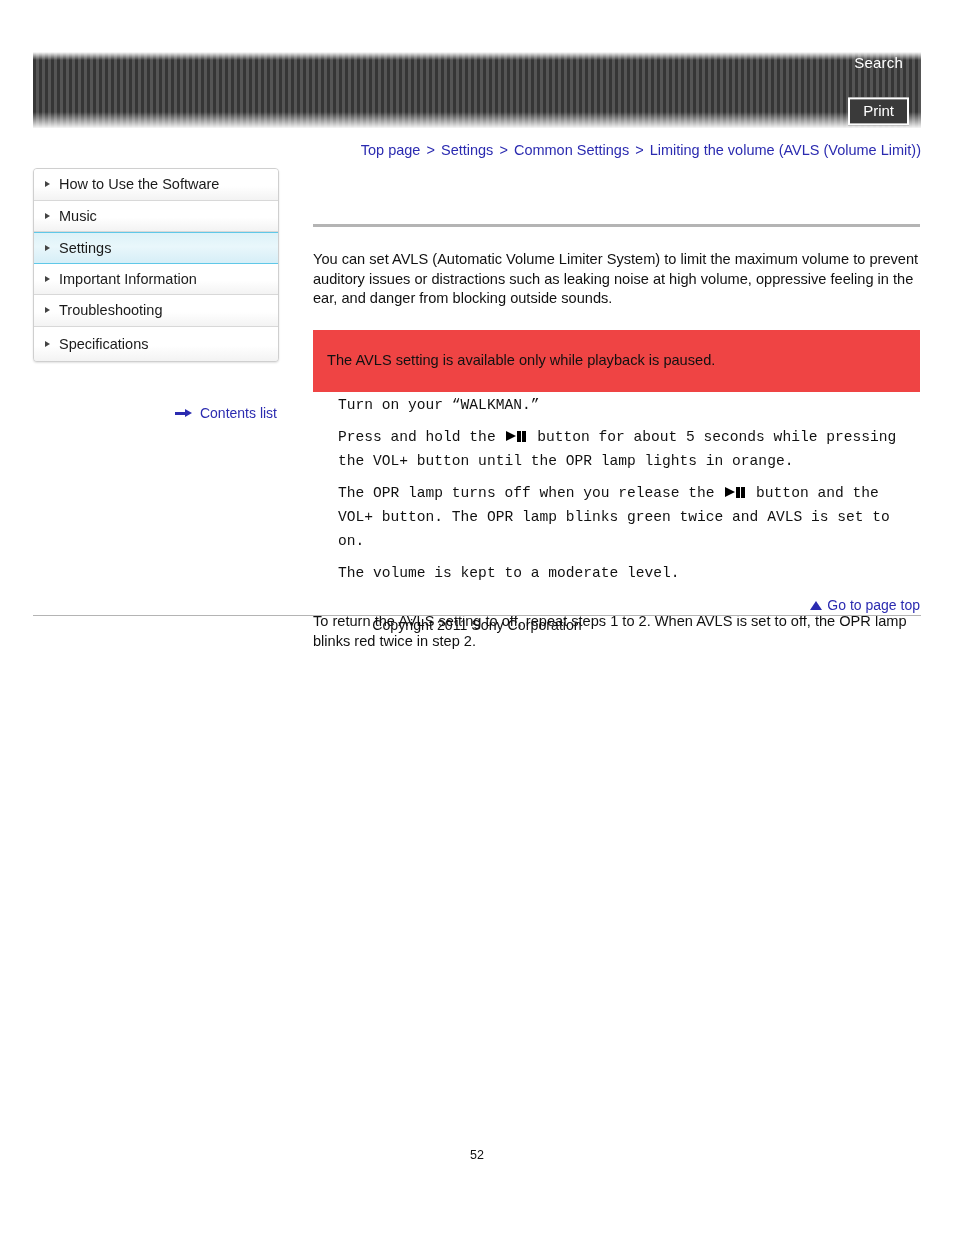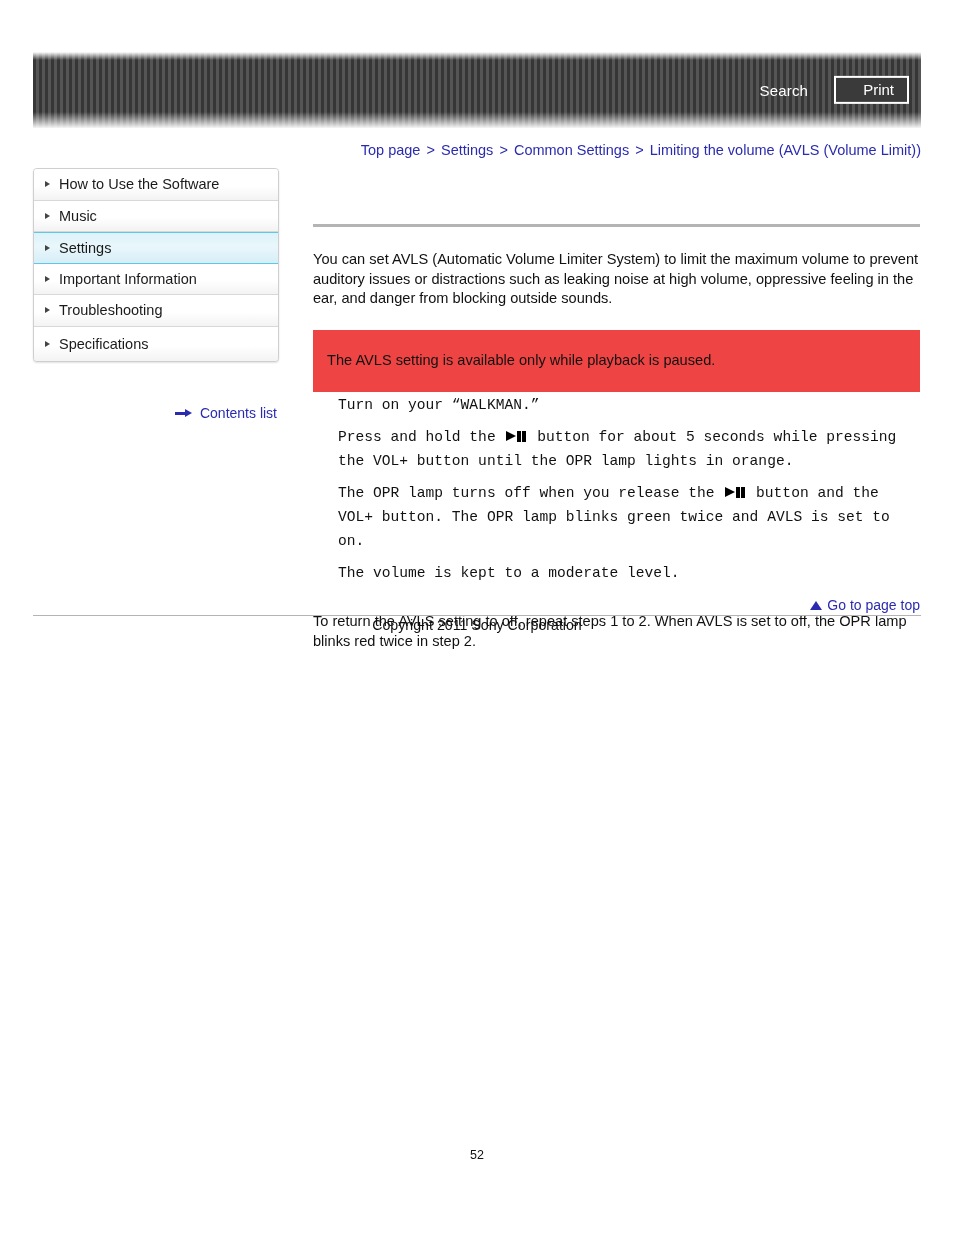--- a/index.html
+++ b/index.html
@@ -35,33 +35,34 @@
     overflow: hidden;
   }
   #header-controls {
     position: absolute;
     right: 12px;
     top: 50%;
     transform: translateY(-50%);
     display: flex;
     align-items: center;
     gap: 26px;
+    flex-direction: column;
   }
   .search-label {
     color: #ffffff;
     font-size: 15px;
     letter-spacing: 0.2px;
     white-space: nowrap;
   }
   .print-button {
     color: #ffffff;
     font-size: 15px;
     border: 2px solid #ffffff;
     background: #3a3a3a;
-    padding: 3px 13px 4px 27px;
+    padding: 3px 13px 4px 13px;
     line-height: 1.15;
     white-space: nowrap;
   }
 
   
   #breadcrumb {
     position: absolute;
     left: 33px;
     top: 142px;
     width: 888px;

